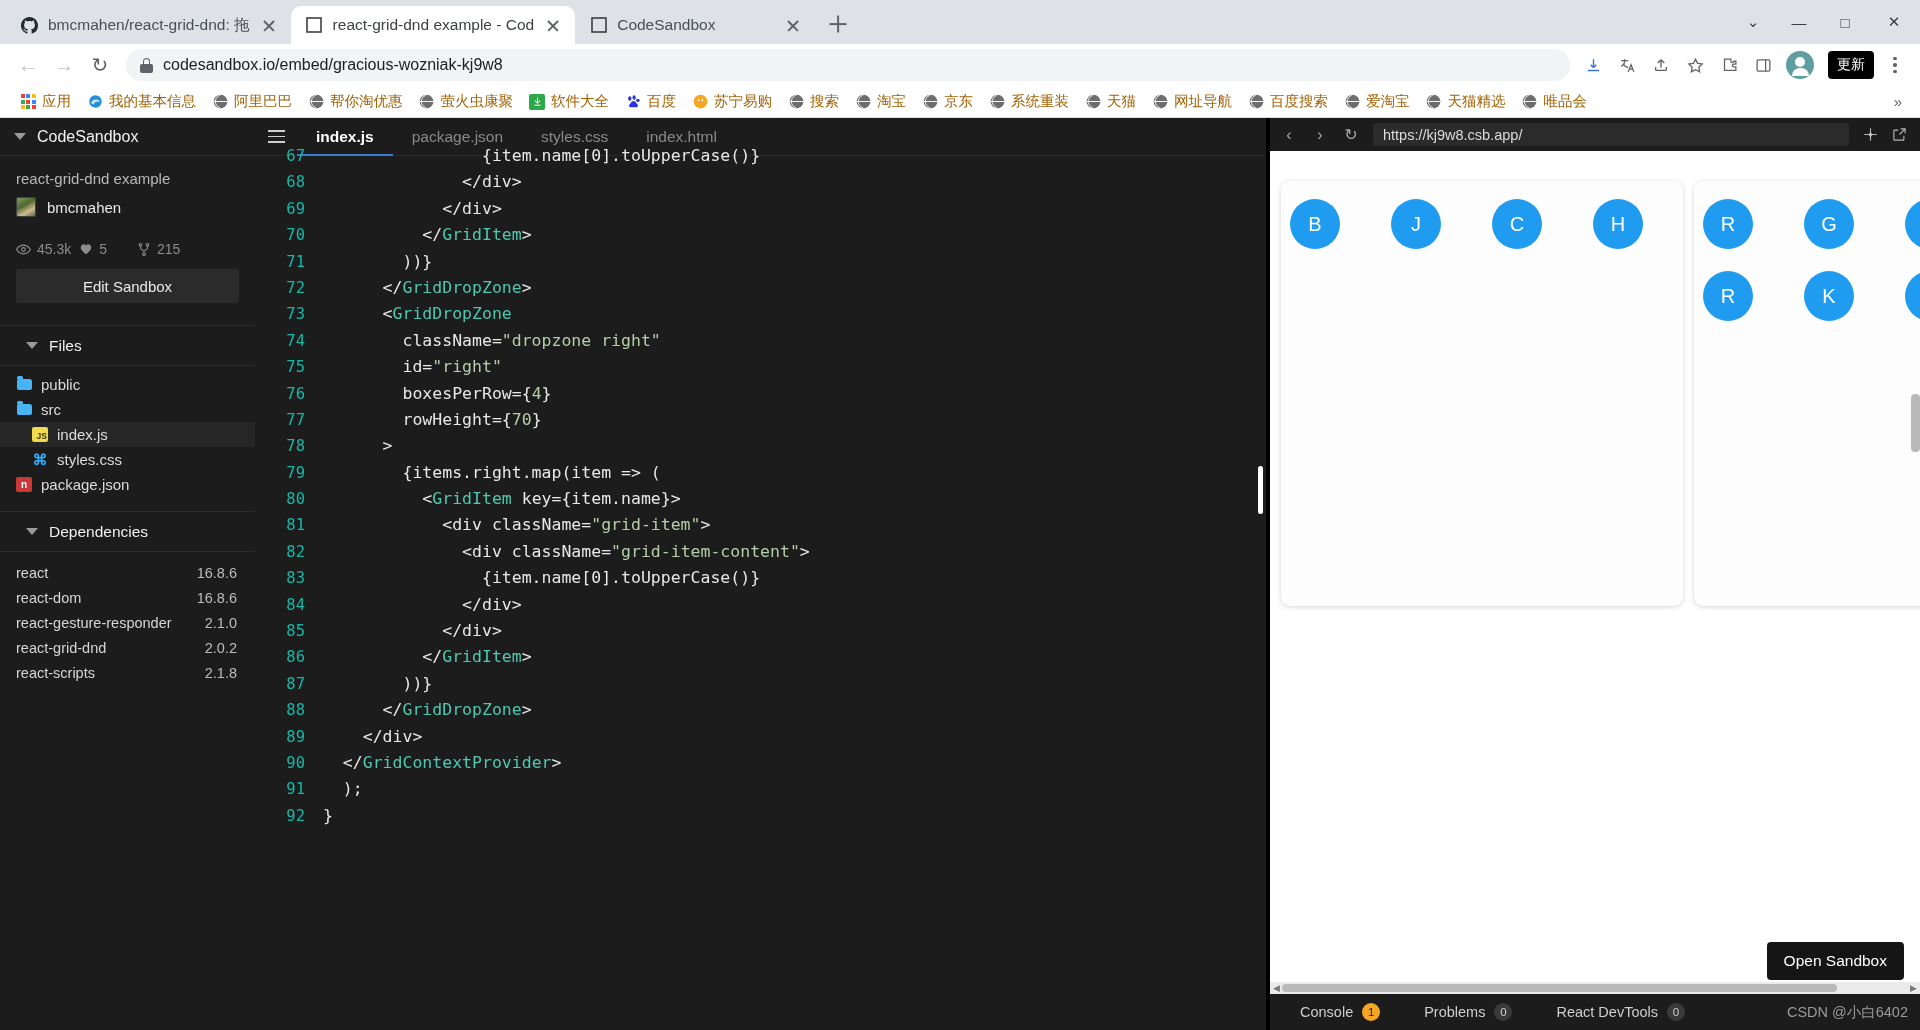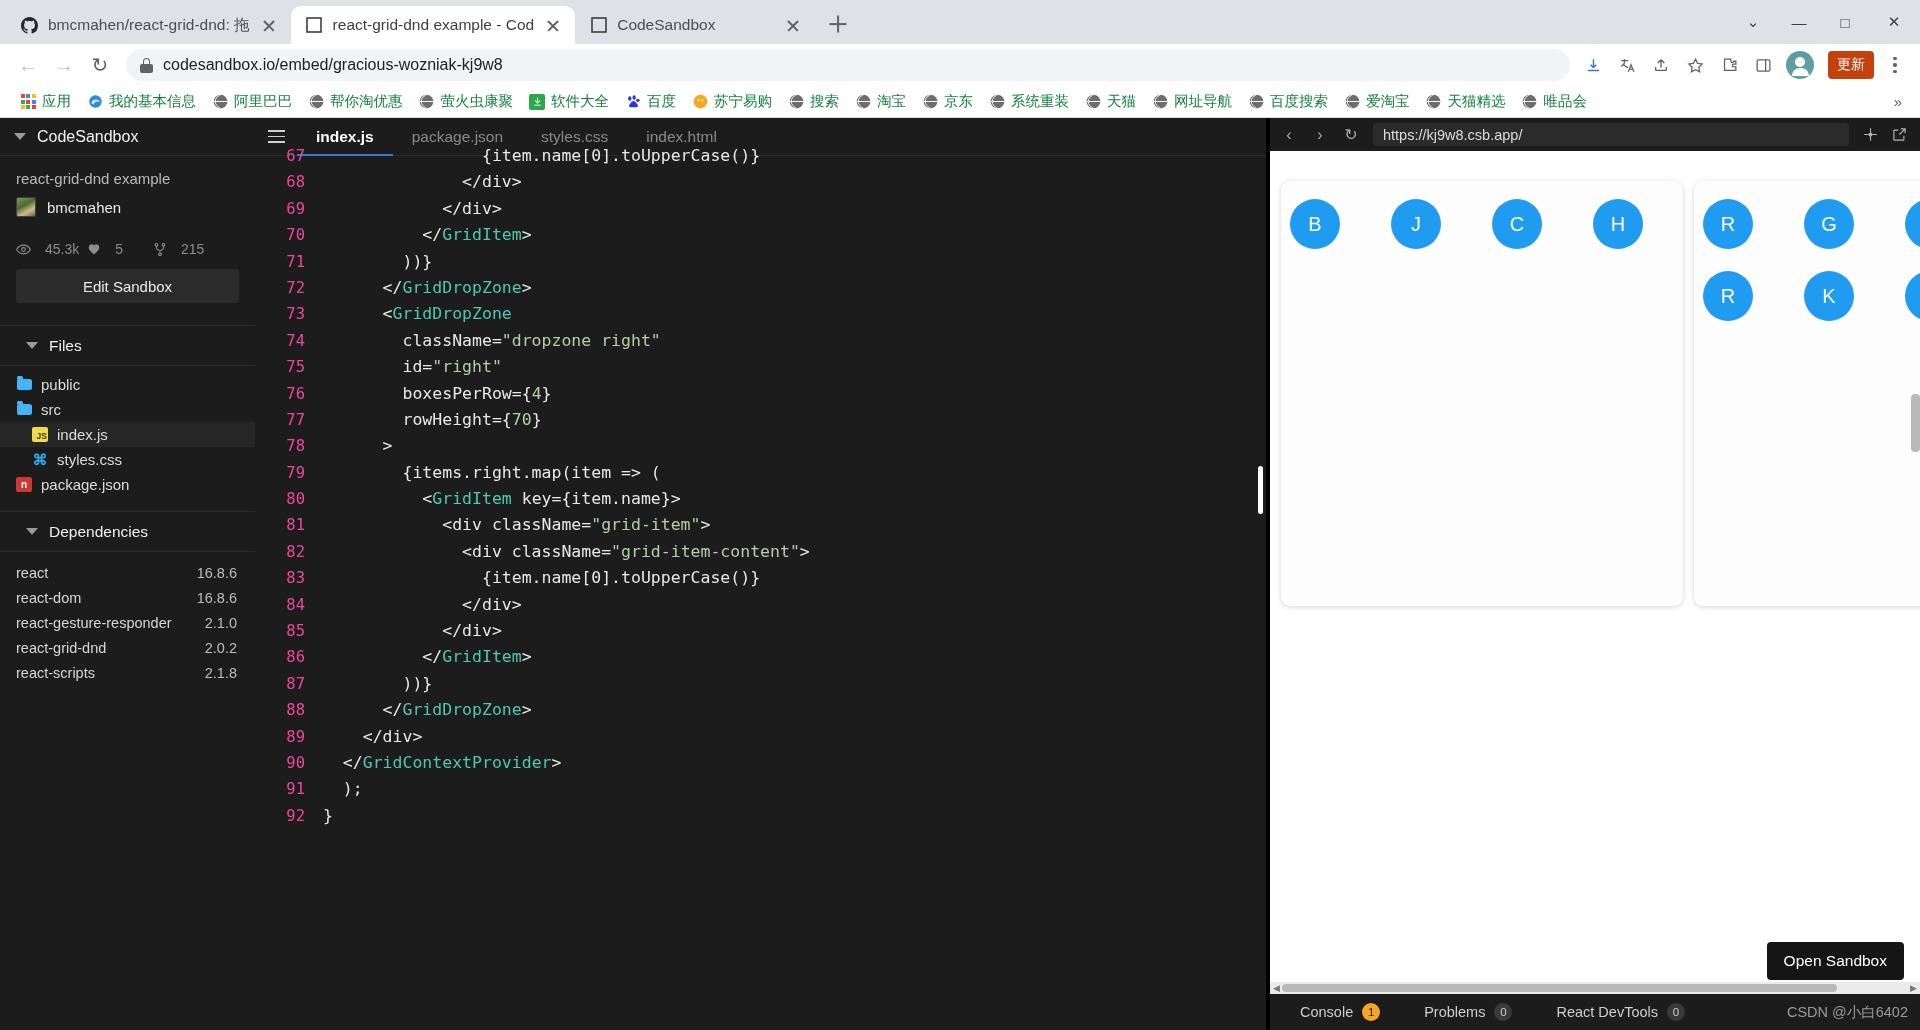--- a/index.html
+++ b/index.html
@@ -64,34 +64,34 @@
       border: 1.8px solid #5f6368; border-bottom: none; border-radius: 4px 4px 0 0; }
   .omnibox-url { white-space: nowrap; overflow: hidden; }
   .omni-icons { display: flex; align-items: center; gap: 4px; flex: 0 0 auto; }
   .omni-icon { width: 30px; height: 30px; display: flex; align-items: center;
       justify-content: center; color: #5f6368; font-size: 16px; }
   .avatar-chip { width: 28px; height: 28px; border-radius: 50%;
       background: #5f9ea0; display:flex; align-items:center; justify-content:center; margin: 0 4px; }
   .avatar-chip .head { width: 10px; height: 10px; border-radius: 50%; background: #fff; position: relative; top: -3px; }
   .avatar-chip .body { position: absolute; width: 17px; height: 8px;
       border-radius: 9px 9px 0 0; background: #fff; margin-top: 13px; }
-  .update-btn { background: #c2410c; color: #fff; font-size: 14px; border-radius: 4px;
+  .update-btn { background: #000000; color: #fff; font-size: 14px; border-radius: 4px;
       padding: 5px 9px; margin-left: 6px; white-space: nowrap; }
   .kebab { width: 30px; height: 30px; display:flex; flex-direction:column; align-items:center;
       justify-content:center; gap: 3px; margin-left: 2px; }
   .kebab i { width: 3.5px; height: 3.5px; border-radius: 50%; background: #5f6368; display:block; }
 
   
   .bookmarks {
     position: absolute; top: 86px; left: 0; width: 1920px; height: 32px;
     background: #ffffff; display: flex; align-items: center; padding: 0 12px;
     border-bottom: 1px solid #dadce0; overflow: hidden;
   }
   .bm { display: flex; align-items: center; gap: 6px; padding: 3px 8px;
-      font-size: 14.5px; color: #15803d; white-space: nowrap; flex: 0 0 auto; }
+      font-size: 14.5px; color: #a16207; white-space: nowrap; flex: 0 0 auto; }
   .bm-ico { width: 16px; height: 16px; flex: 0 0 16px; border-radius: 2px;
       display: flex; align-items: center; justify-content: center;
       font-size: 10px; color: #fff; overflow: hidden; }
   .bm-apps { display: grid; grid-template-columns: repeat(3, 4px);
       grid-template-rows: repeat(3, 4px); gap: 1.5px; }
   .bm-apps i { width: 4px; height: 4px; display: block; }
   .chev-more { margin-left: auto; color: #5f6368; font-size: 15px; padding-right: 6px; }
 
   
   .embed { position: absolute; top: 118px; left: 0; width: 1920px; height: 912px;
@@ -107,21 +107,21 @@
   .cs-head-title { font-size: 16px; color: #f2f2f2; }
   .cs-proj { padding: 14px 16px 10px; }
   .cs-proj-title { font-size: 15px; color: #b9b9b9; margin-bottom: 10px; }
   .cs-author { display: flex; align-items: center; gap: 11px; }
   .cs-avatar { width: 20px; height: 20px; flex: 0 0 20px; border-radius: 2px;
       background: linear-gradient(150deg,#7f9b63 0%,#50682f 40%,#cdbb8e 70%,#5d6f46 100%);
       border: 1px solid #404040; }
   .cs-author-name { font-size: 15px; color: #e8e8e8; }
   .cs-stats { display: flex; align-items: center; gap: 8px; padding: 14px 16px 12px;
       font-size: 14px; color: #8c8c8c; }
-  .cs-stat { display: flex; align-items: center; gap: 14px; }
+  .cs-stat { display: flex; align-items: center; gap: 6px; }
   .cs-stat.forks { margin-left: 22px; }
   .cs-edit-wrap { padding: 0 16px 22px; }
   .cs-edit-btn { height: 34px; background: #2b2b2b; border-radius: 3px; color: #e9e9e9;
       font-size: 15px; display: flex; align-items: center; justify-content: center; }
   .cs-section { border-top: 1px solid #2a2a2a; }
   .cs-section-head { height: 40px; display: flex; align-items: center; gap: 11px;
       padding: 0 26px; font-size: 15.5px; color: #efefef; border-bottom: 1px solid #2a2a2a; }
   .cs-files { padding: 6px 0 14px; }
   .cs-file { height: 25px; display: flex; align-items: center; gap: 9px;
       font-size: 15px; color: #dcdcdc; padding-left: 16px; }
@@ -152,21 +152,21 @@
   .hamburger i { width: 17px; height: 1.8px; background: #cfcfcf; display: block; }
   .cs-tab { padding: 0 19px; display: flex; align-items: center; font-size: 15.5px;
       color: #8a8a8a; position: relative; white-space: nowrap; }
   .cs-tab.active { color: #ffffff; font-weight: bold; }
   .cs-tab.active::after { content: ""; position: absolute; left: 0; right: 0; bottom: -1px;
       height: 2px; background: #3a7ad1; }
   .code-area { flex: 1 1 auto; overflow: hidden; position: relative;
       font-family: "DejaVu Sans Mono", monospace; font-size: 16.5px; line-height: 26.4px; }
   .code-line { display: flex; height: 26.4px; white-space: pre; }
   .ln { width: 68px; flex: 0 0 68px; text-align: right; padding-right: 18px;
-      color: #ec4899; font-size: 15.5px; }
+      color: #14b8a6; font-size: 15.5px; }
   .code-text { color: #e4e4e4; }
   .tok-tag { color: #4ec9b0; }
   .tok-str { color: #b5cea8; }
   .tok-num { color: #b5cea8; }
   .tok-plain { color: #e8e8e8; }
   .code-scroll { position: absolute; right: 7px; top: 348px; width: 5px; height: 48px;
       background: #ffffff; border-radius: 3px; }
   .col-resizer { position: absolute; right: 0; top: 0; bottom: 0; width: 4px; background: #000; }
 
   

